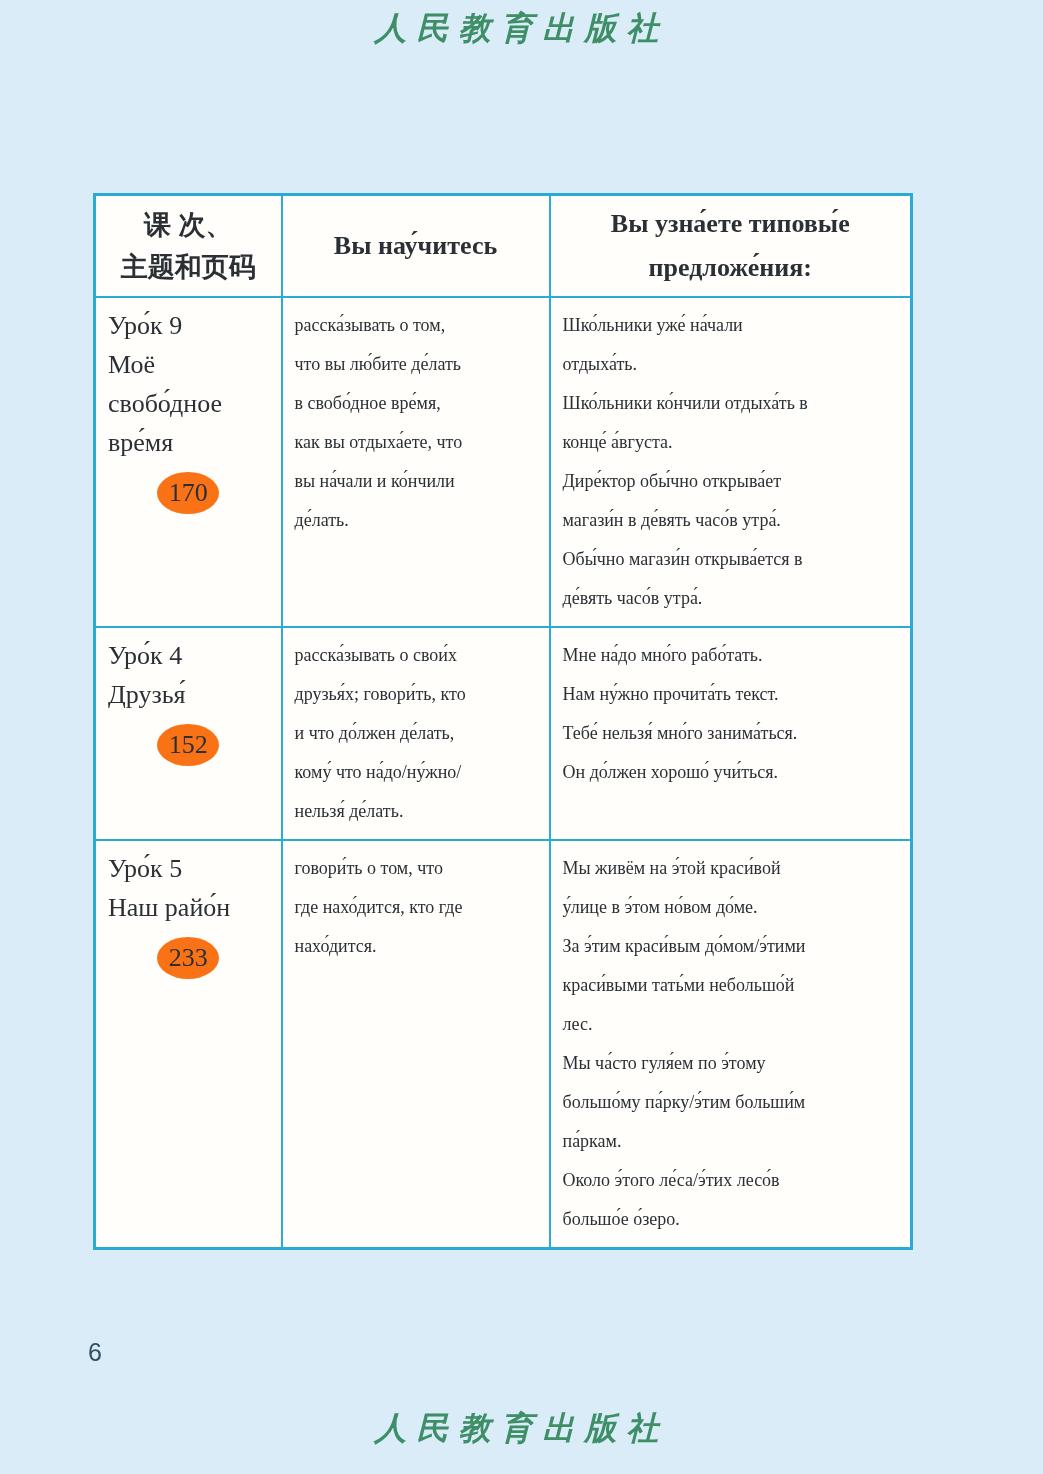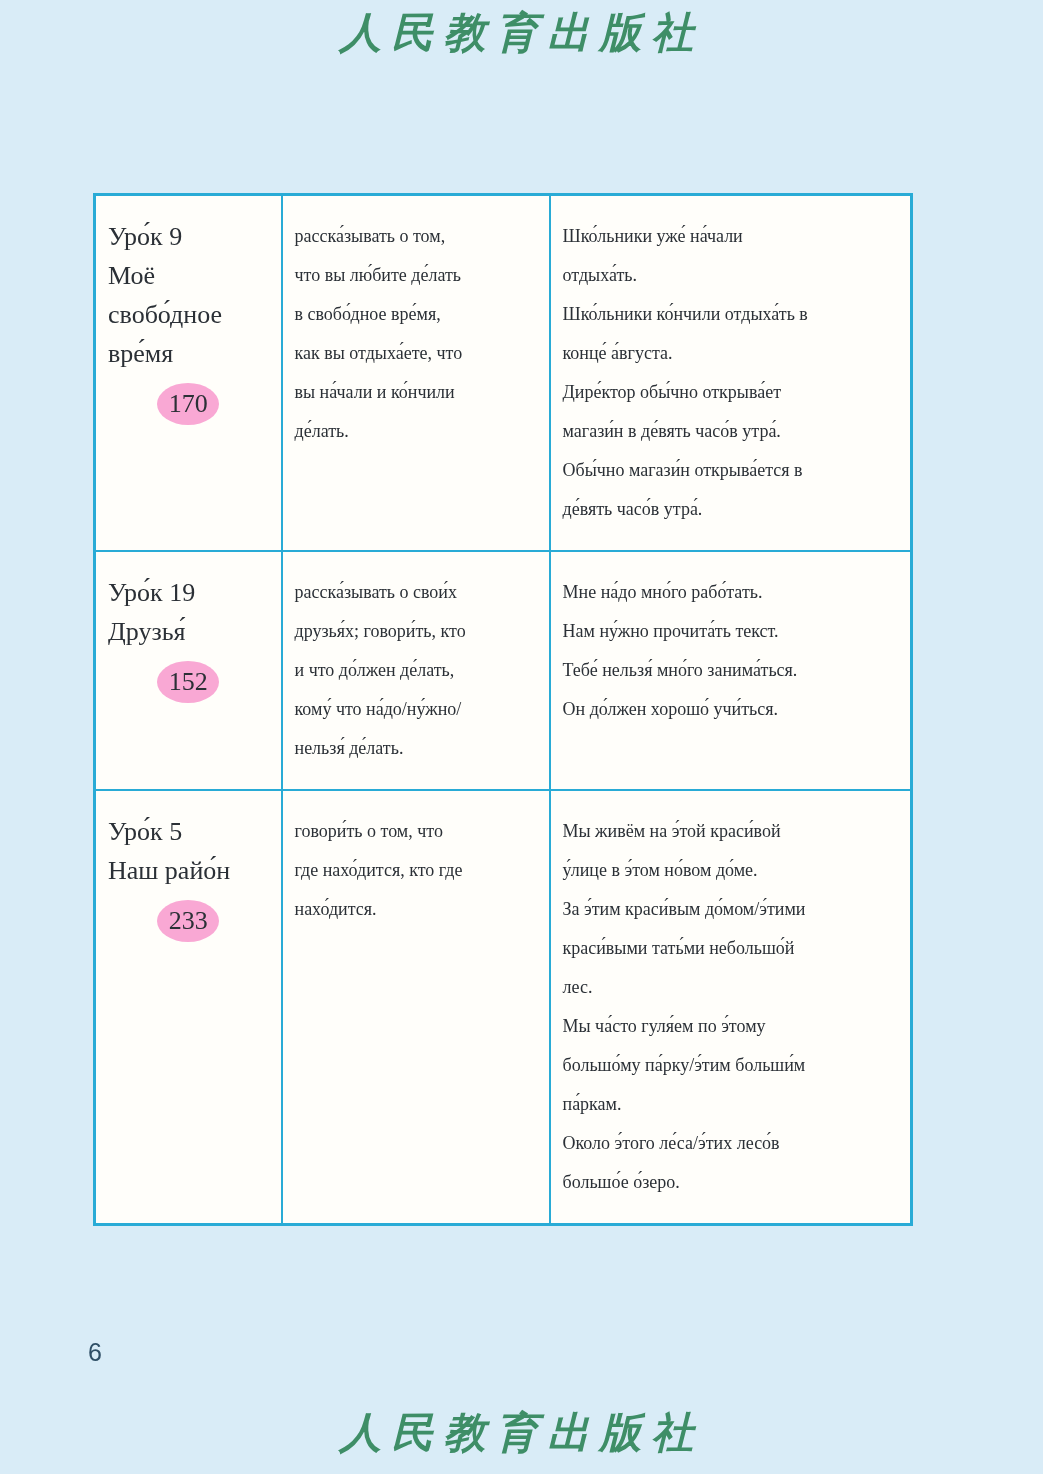--- a/index.html
+++ b/index.html
@@ -16,21 +16,21 @@
     overflow: hidden;
   }
   .logo {
     position: absolute;
     left: 50%;
     transform: translateX(-50%);
     color: #3e8e67;
     font-family: "DejaVu Serif", serif;
     font-style: italic;
     font-weight: bold;
-    font-size: 42px;
+    font-size: 32px;
     letter-spacing: 10px;
     white-space: nowrap;
     line-height: 1;
   }
   .logo.top { top: 12px; }
   .logo.bottom { top: 1412px; }
 
   table.contents {
     position: absolute;
     left: 93px;
@@ -41,21 +41,21 @@
     table-layout: fixed;
   }
   table.contents, table.contents th, table.contents td {
     border: 2px solid #29abd6;
   }
   table.contents {
     border-width: 3px;
   }
   th, td {
     vertical-align: top;
-    padding: 21px 12px;
+    padding: 8px 12px;
     overflow: hidden;
     box-sizing: border-box;
   }
   th {
     vertical-align: middle;
     text-align: center;
     font-weight: bold;
     font-size: 26px;
     line-height: 44px;
     white-space: pre-line;
@@ -82,21 +82,21 @@
     text-align: center;
     margin-top: 10px;
   }
   .page-badge {
     display: inline-block;
     min-width: 46px;
     padding: 0 8px;
     height: 42px;
     line-height: 42px;
     border-radius: 50%;
-    background: #f9a8d4;
+    background: #f97316;
     font-size: 26px;
     text-align: center;
   }
   .folio {
     position: absolute;
     left: 88px;
     top: 1338px;
     font-family: "Liberation Sans", sans-serif;
     font-size: 25px;
     color: #2f4f66;
@@ -107,20 +107,27 @@
 
 <div class="logo top">人民教育出版社</div>
 
 <table class="contents">
   <colgroup>
     <col style="width:187px">
     <col style="width:268px">
     <col style="width:362px">
   </colgroup>
   <tbody>
+      <tr class="hdr">
+    <th class="cn">课 次、
+主题和页码</th>
+    <th>Вы нау́читесь</th>
+    <th>Вы узна́ете типовы́е
+предложе́ния:</th>
+  </tr>
 
   <tr class="row-1">
     <td class="lesson">
       <div class="cell-text">Уро́к 9
 Моё свобо́дное
 вре́мя</div>
       <div class="badge-wrap">
         <span class="page-badge">170</span>
       </div>
     </td>
@@ -139,21 +146,21 @@
 конце́ а́вгуста.
 Дире́ктор обы́чно открыва́ет
 магази́н в де́вять часо́в утра́.
 Обы́чно магази́н открыва́ется в
 де́вять часо́в утра́.</div>
     </td>
   </tr>
 
   <tr class="row-2">
     <td class="lesson">
-      <div class="cell-text">Уро́к 19
+      <div class="cell-text">Уро́к 4
 Друзья́</div>
       <div class="badge-wrap">
         <span class="page-badge">152</span>
       </div>
     </td>
     <td>
       <div class="cell-text">расска́зывать о свои́х
 друзья́х; говори́ть, кто
 и что до́лжен де́лать,
 кому́ что на́до/ну́жно/

